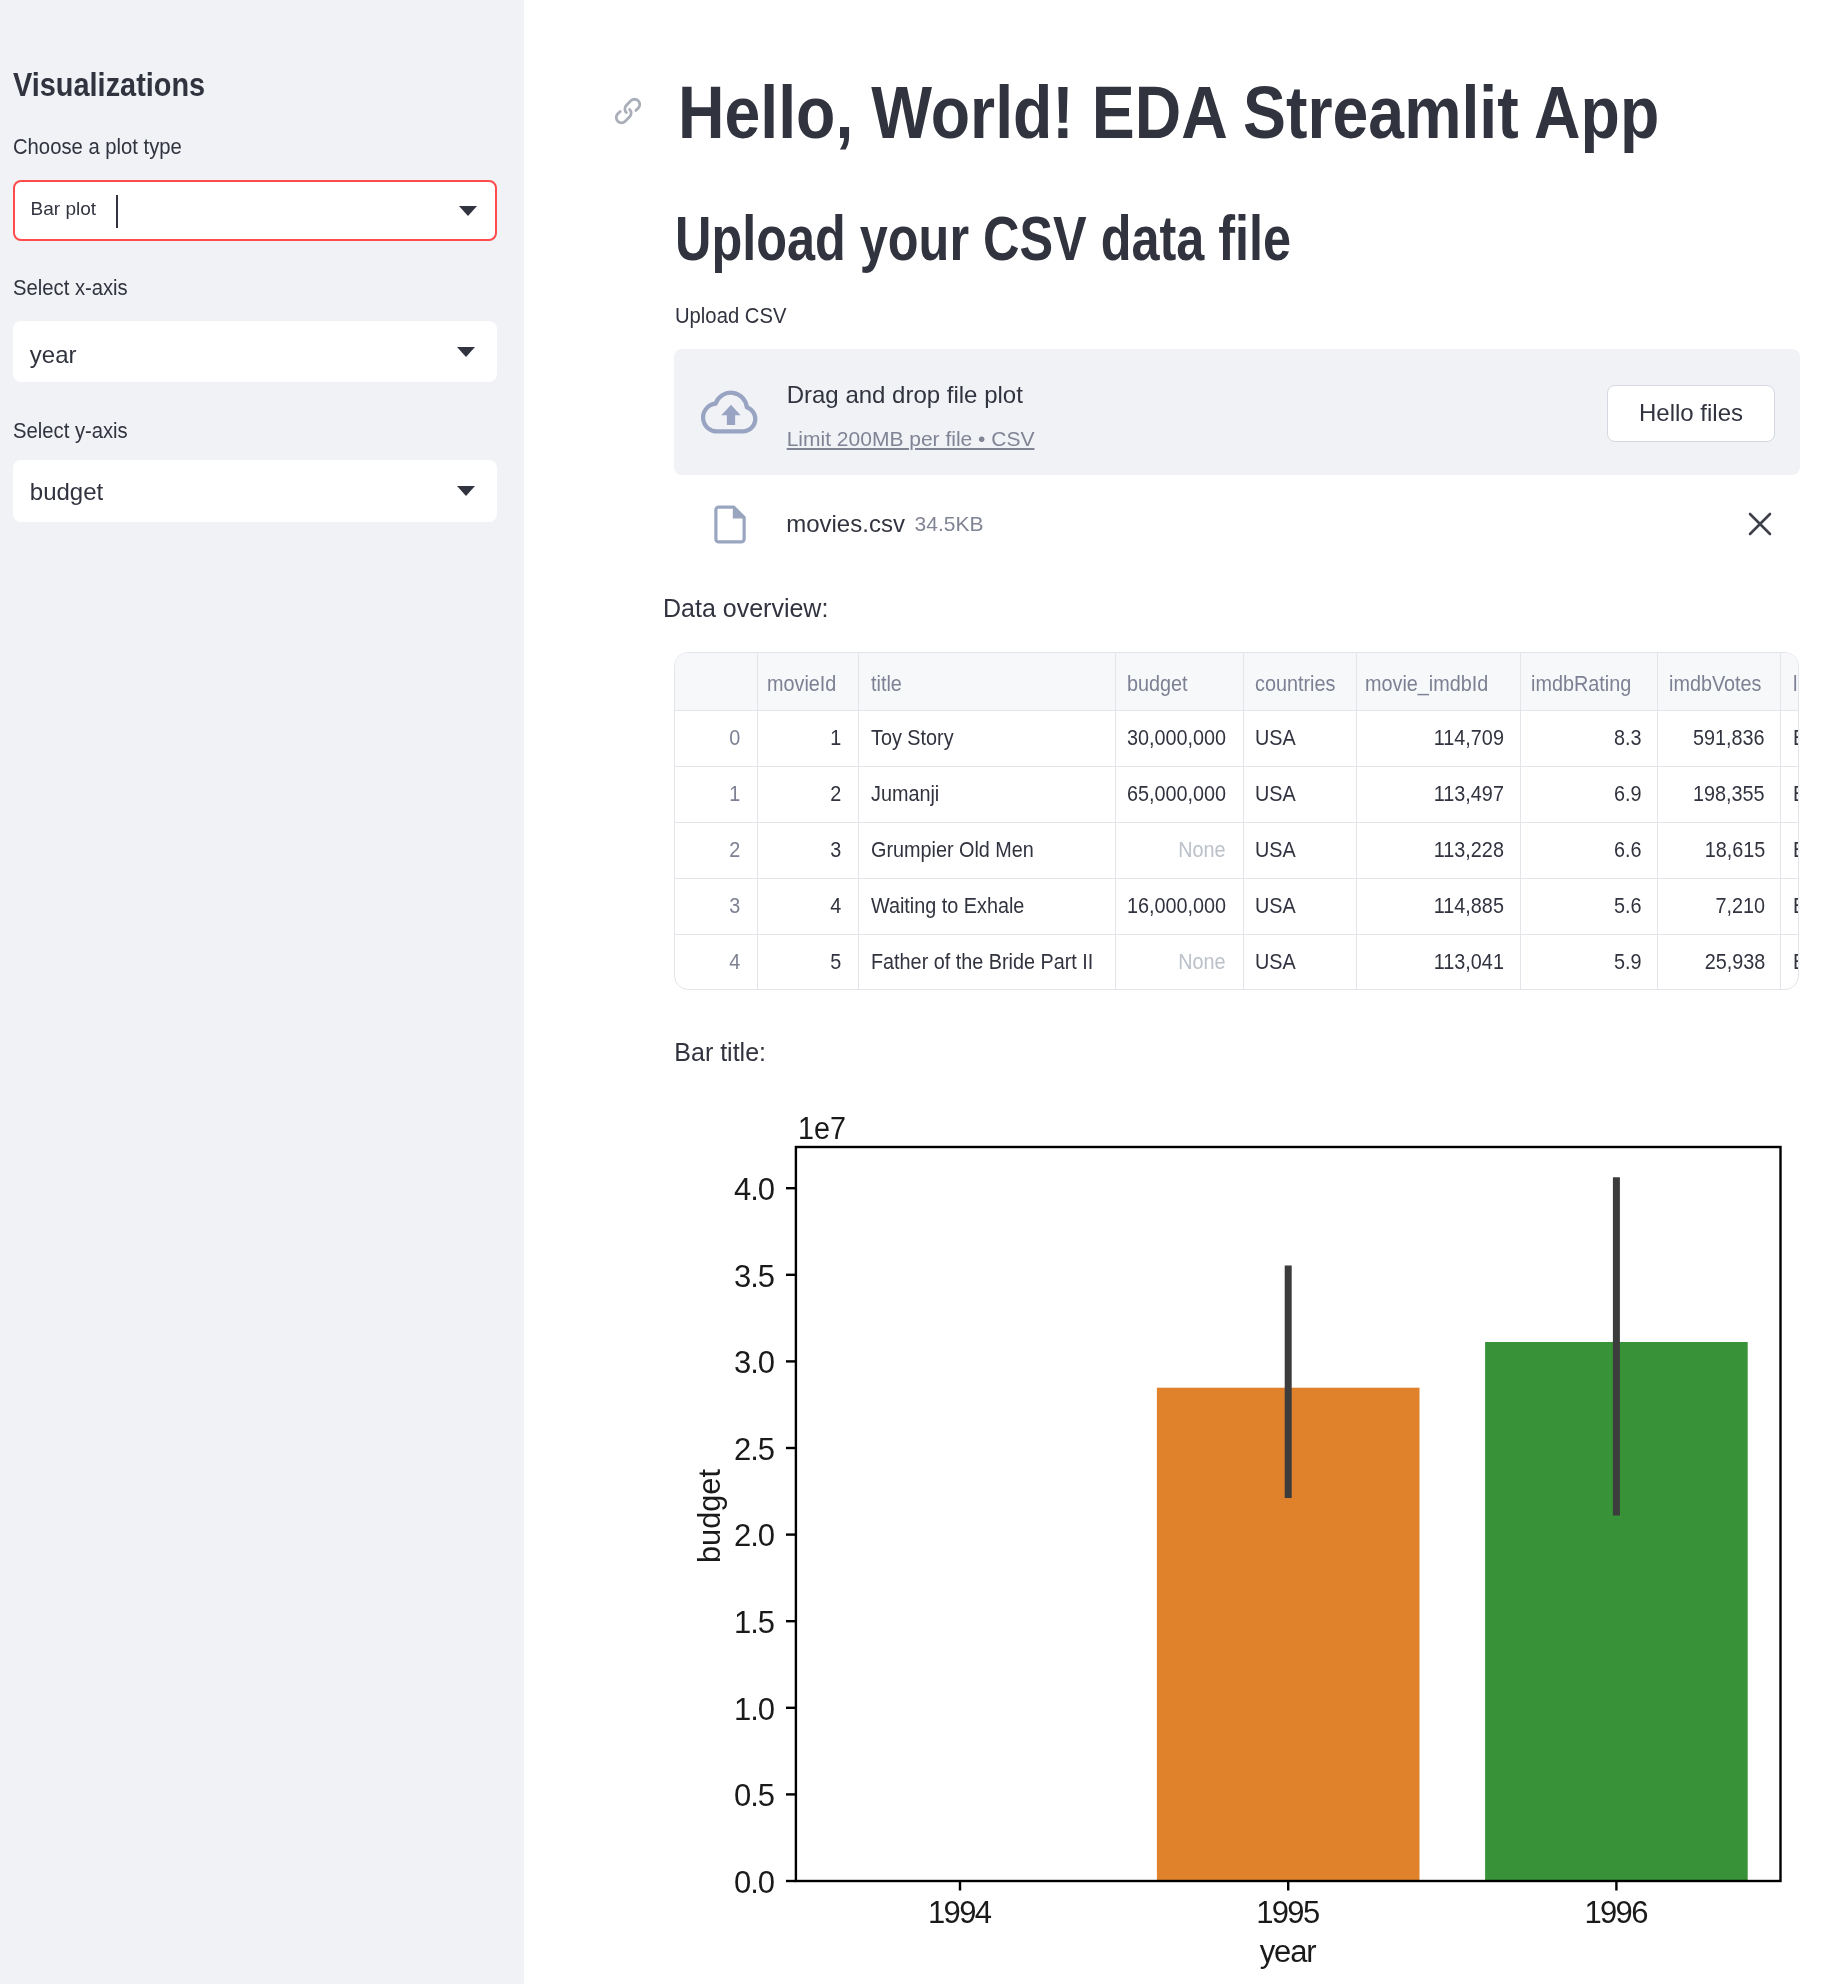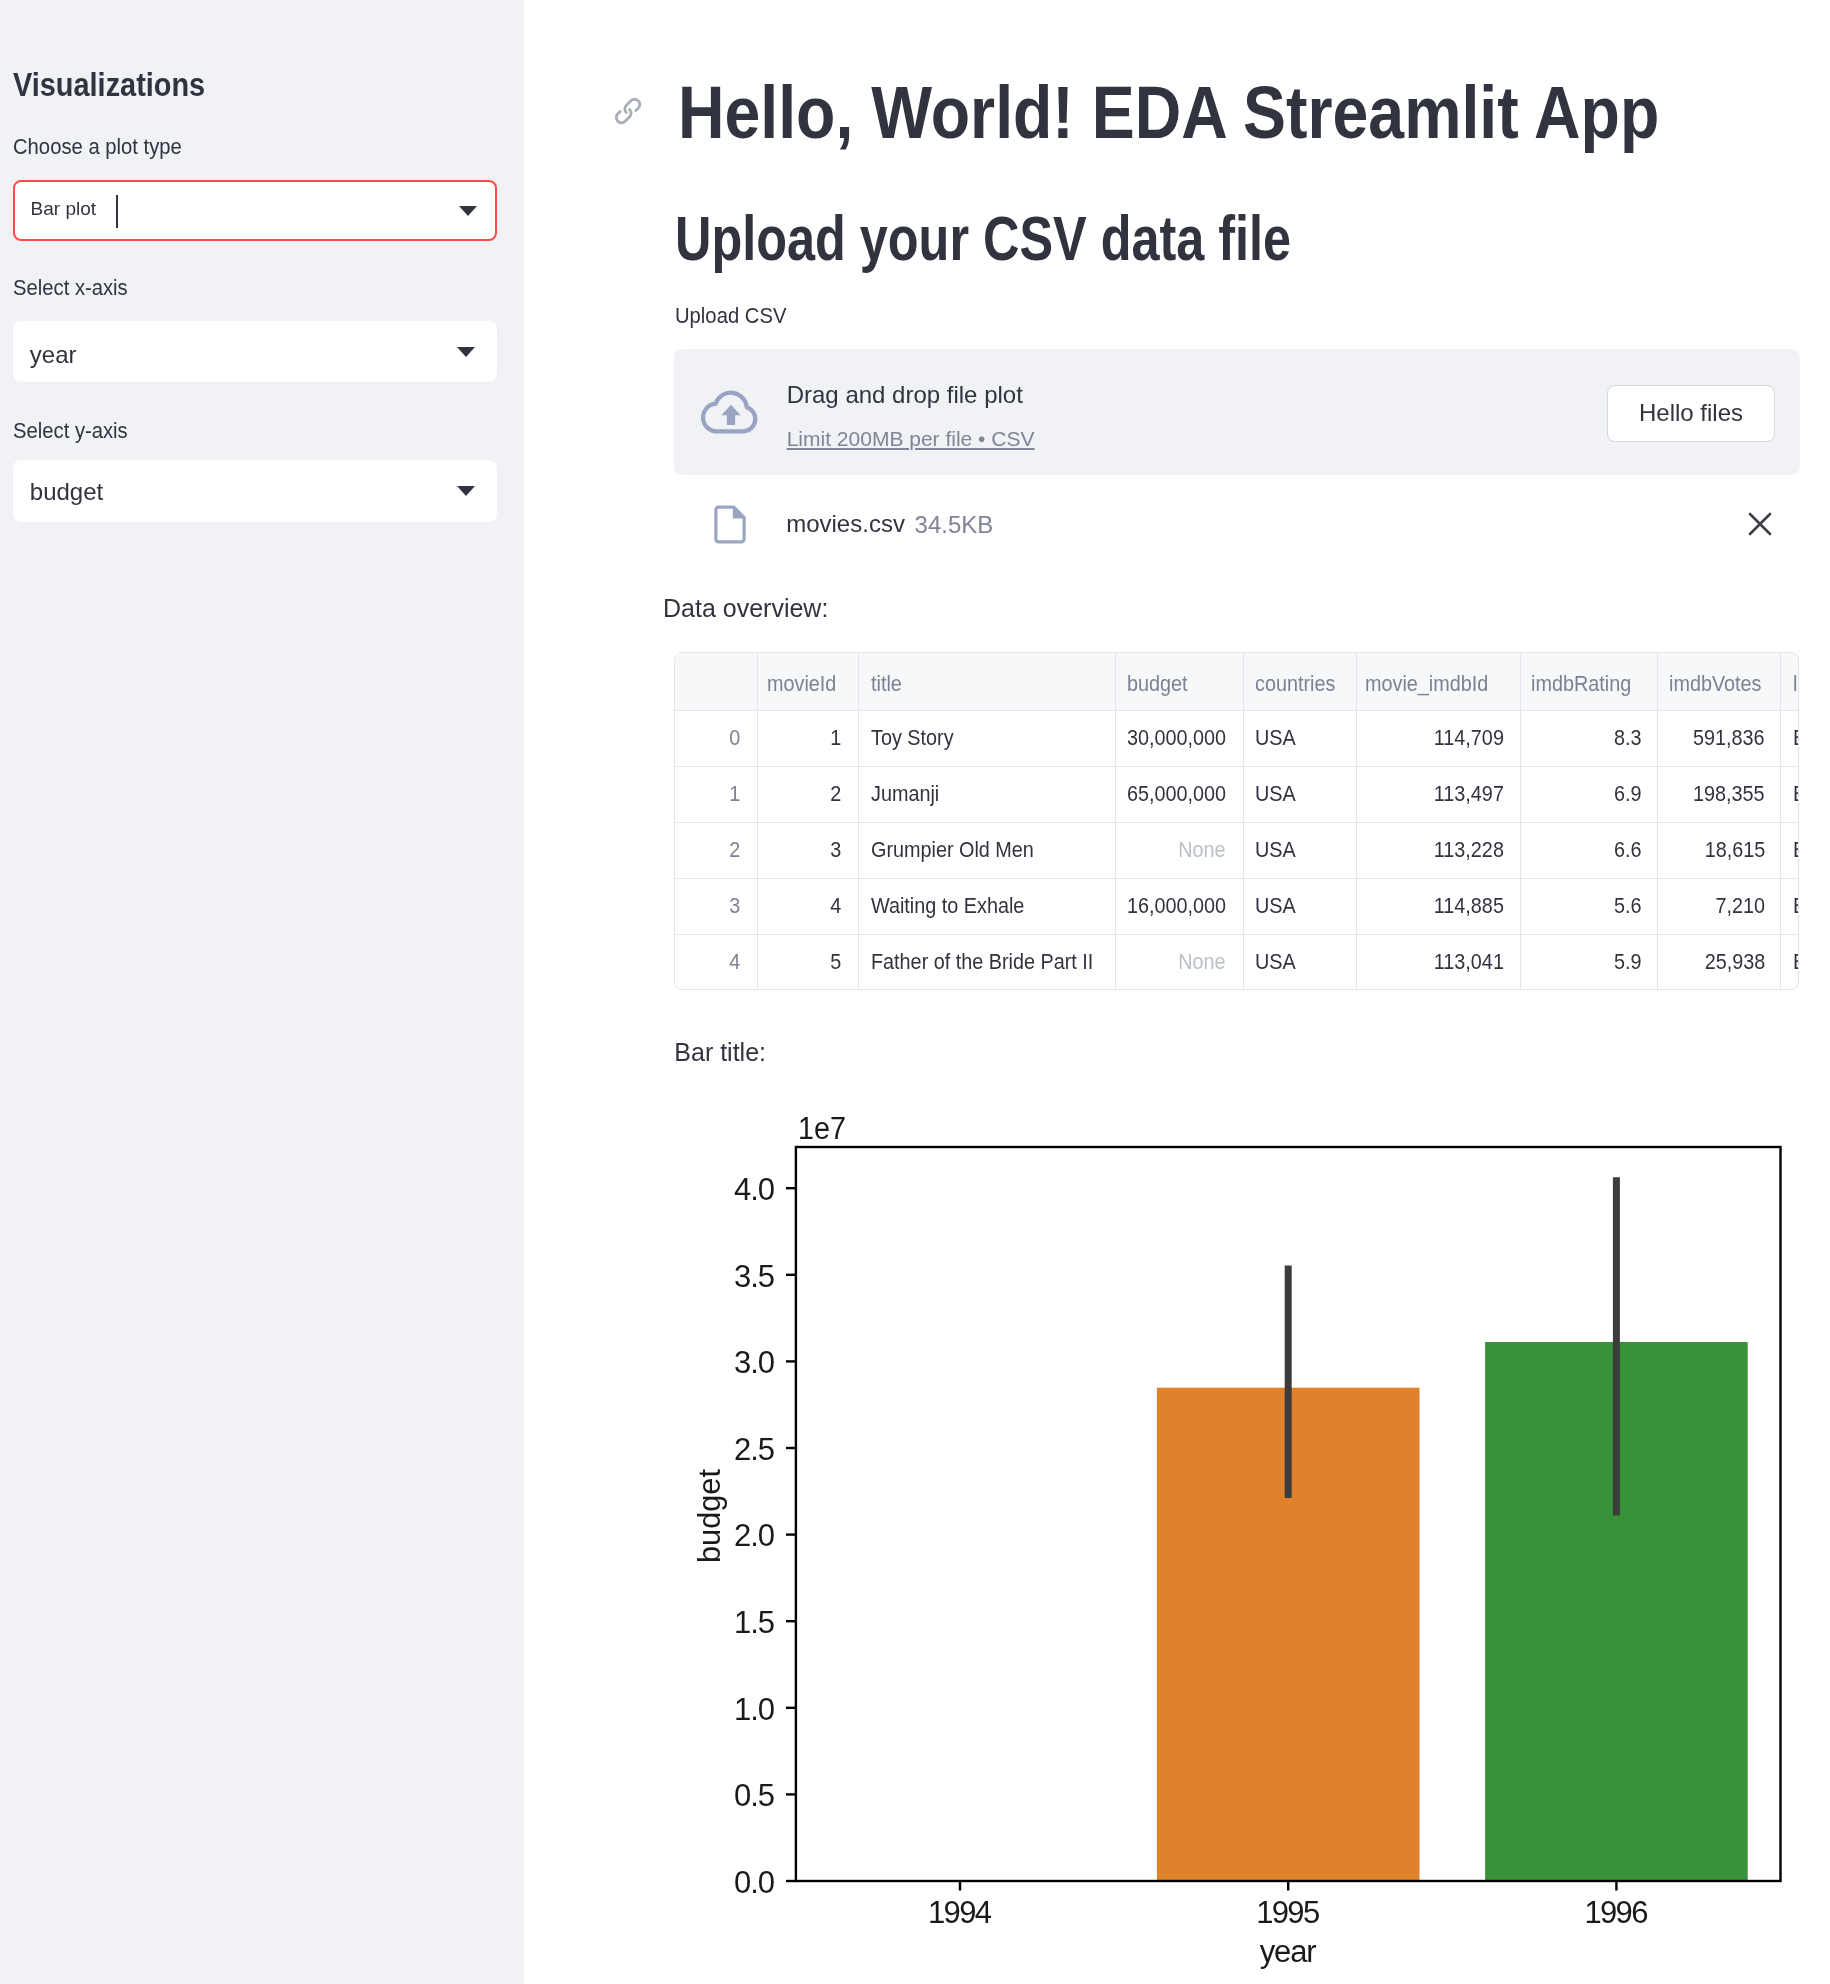--- a/index.html
+++ b/index.html
@@ -50,28 +50,28 @@
 <div class="ab dark" style="left:786.7px;top:382.7px;font-size:24px;">Drag and drop file plot</div>
 <div class="ab gray" style="left:786.7px;top:428px;font-size:21px;text-decoration:underline;">Limit 200MB per file • CSV</div>
 <div class="ab" style="left:1607px;top:385px;width:168px;height:57px;background:#fff;border:1px solid #d5d8e0;border-radius:8px;"></div>
 <div class="ab dark" style="left:1607px;top:400.9px;width:168px;text-align:center;font-size:24px;">Hello files</div>
 
 <svg class="ab" style="left:714px;top:505px;" width="32" height="40" viewBox="0 0 34 42">
   <path d="M5 2 h16 l11 11 v23 a3 3 0 0 1-3 3 H5 a3 3 0 0 1-3-3 V5 a3 3 0 0 1 3-3 Z" fill="none" stroke="#9aa5c0" stroke-width="3.4" stroke-linejoin="round"></path>
   <path d="M20 2 l12 12 h-12 Z" fill="#9aa5c0"></path>
 </svg>
 <div class="ab dark" style="left:786.2px;top:511.5px;font-size:24px;">movies.csv</div>
-<div class="ab gray" style="left:914.6px;top:513.2px;font-size:24px;">34.5KB</div>
+<div class="ab gray" style="left:914.6px;top:513.2px;font-size:21px;">34.5KB</div>
 <svg class="ab" style="left:1746px;top:510px;" width="28" height="28" viewBox="0 0 28 28" stroke="#3d3f4a" stroke-width="2.6" stroke-linecap="round">
   <path d="M4 4 L24 24 M24 4 L4 24"></path>
 </svg>
 
 <div class="ab dark" style="left:663px;top:596px;font-size:25px;">Data overview:</div>
 
-<div id="tbl" class="ab" style="left:674px;top:652px;width:1125px;height:338px;border:1px solid #e4e5ea;border-radius:8px;overflow:hidden;background:#fff;">
+<div id="tbl" class="ab" style="left:674px;top:652px;width:1125px;height:338px;border:1px solid #e4e5ea;border-radius:14px;overflow:hidden;background:#fff;">
 <div class="ab" style="left:0;top:0;width:1123px;height:57px;background:#f6f8fa;"></div>
 <div class="ab" style="left:82px;top:0;width:1px;height:336px;background:#e4e5ea;"></div>
 <div class="ab" style="left:183px;top:0;width:1px;height:336px;background:#e4e5ea;"></div>
 <div class="ab" style="left:440px;top:0;width:1px;height:336px;background:#e4e5ea;"></div>
 <div class="ab" style="left:568px;top:0;width:1px;height:336px;background:#e4e5ea;"></div>
 <div class="ab" style="left:681px;top:0;width:1px;height:336px;background:#e4e5ea;"></div>
 <div class="ab" style="left:845px;top:0;width:1px;height:336px;background:#e4e5ea;"></div>
 <div class="ab" style="left:982px;top:0;width:1px;height:336px;background:#e4e5ea;"></div>
 <div class="ab" style="left:1105px;top:0;width:1px;height:336px;background:#e4e5ea;"></div>
 <div class="ab" style="left:0;top:57px;width:1123px;height:1px;background:#e4e5ea;"></div>

